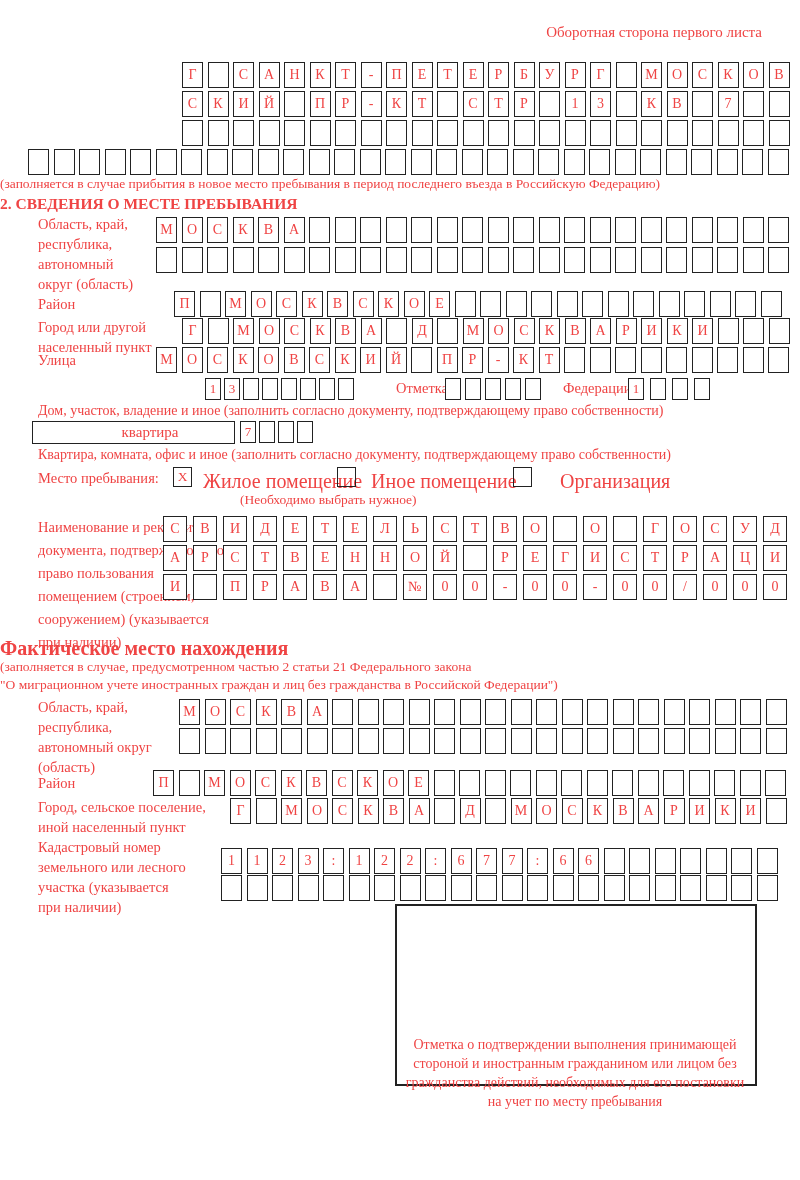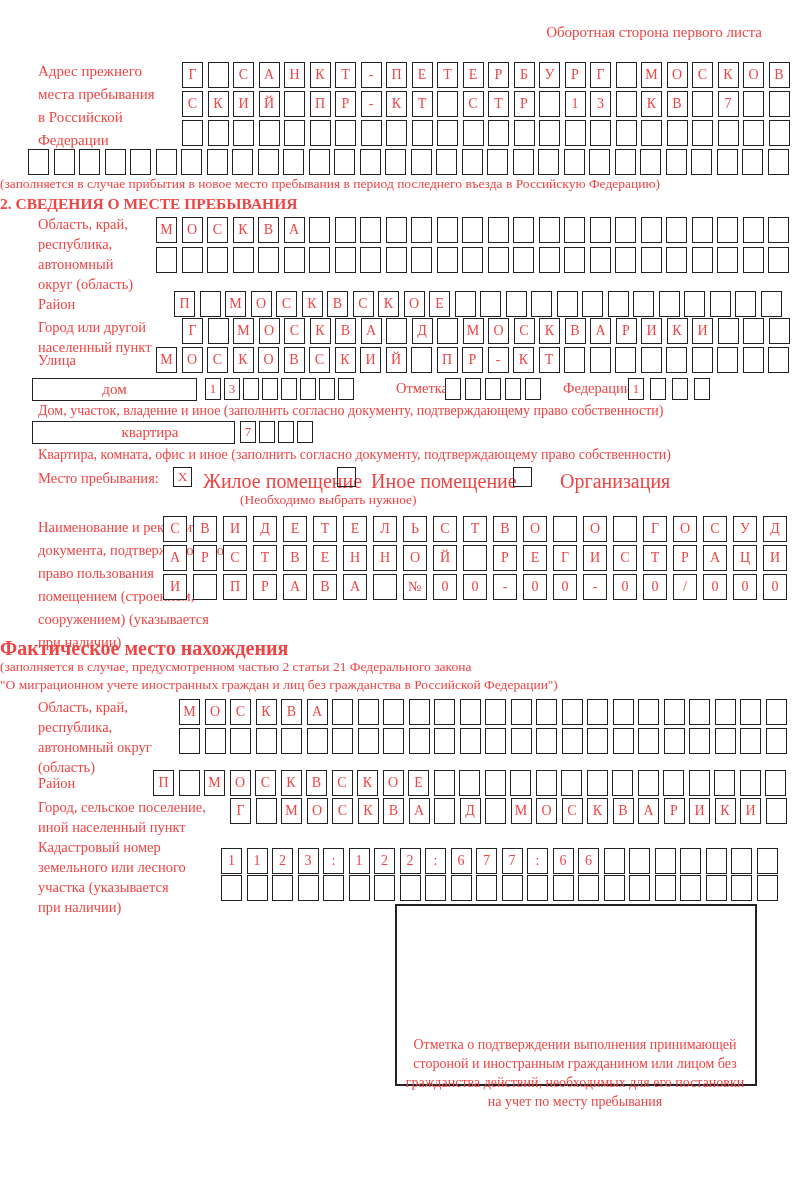--- a/index.html
+++ b/index.html
@@ -65,24 +65,20 @@
   .c-stamp{left:360px;top:1035px;width:430px;text-align:center;white-space:pre-line;
            font-size:14px;line-height:19px;}
 </style>
 </head>
 <body>
 
 <div class="page">
 
   <div class="abs t-title">Оборотная сторона первого листа</div>
 
-  <div class="abs lbl lh23 l-addr">Адрес прежнего
-места пребывания
-в Российской
-Федерации</div>
   <div class="abs cells r-a0">
       <span class="cell">Г</span>
       <span class="cell">&nbsp;</span>
       <span class="cell">С</span>
       <span class="cell">А</span>
       <span class="cell">Н</span>
       <span class="cell">К</span>
       <span class="cell">Т</span>
       <span class="cell">-</span>
       <span class="cell">П</span>
@@ -328,21 +324,20 @@
       <span class="cell">&nbsp;</span>
       <span class="cell">&nbsp;</span>
       <span class="cell">&nbsp;</span>
       <span class="cell">&nbsp;</span>
       <span class="cell">&nbsp;</span>
       <span class="cell">&nbsp;</span>
       <span class="cell">&nbsp;</span>
       <span class="cell">&nbsp;</span>
     </div>
 
-  <div class="abs boxfield b-dom">дом</div>
   <div class="abs cells sm r-dom">
       <span class="cell">1</span>
       <span class="cell">3</span>
       <span class="cell">&nbsp;</span>
       <span class="cell">&nbsp;</span>
       <span class="cell">&nbsp;</span>
       <span class="cell">&nbsp;</span>
       <span class="cell">&nbsp;</span>
       <span class="cell">&nbsp;</span>
     </div>

